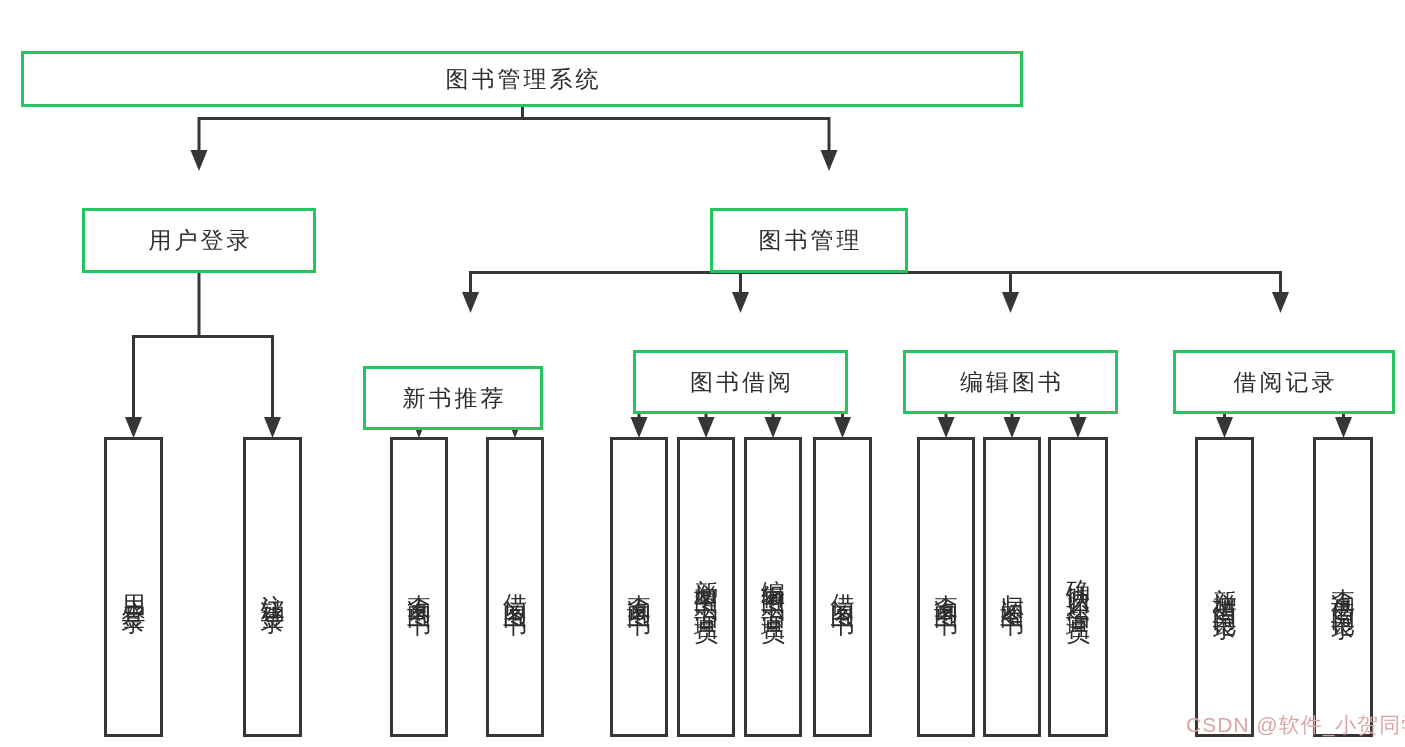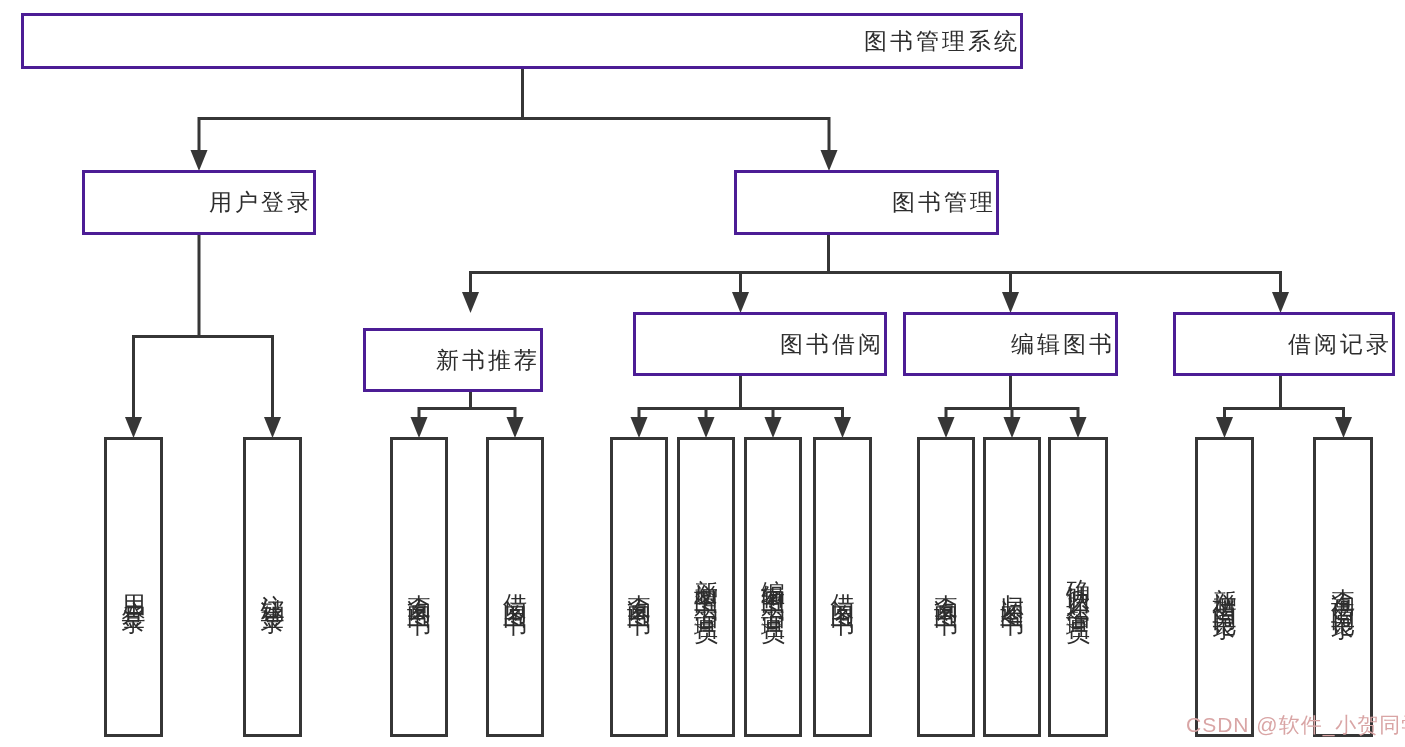--- a/index.html
+++ b/index.html
@@ -3,22 +3,23 @@
 <meta charset="utf-8">
 <style>
   html,body{margin:0;padding:0;background:#ffffff;}
   .canvas{
     position:relative;width:1405px;height:747px;background:#ffffff;overflow:hidden;
     font-family:"Liberation Sans","DejaVu Sans",sans-serif;
   }
   .connectors{position:absolute;left:0;top:0;z-index:1;}
   .hbox{
     position:absolute;box-sizing:border-box;background:#ffffff;
-    border:3px solid #4c1d95;display:flex;align-items:center;justify-content:flex-end;
+    border:3px solid #22c55e;display:flex;align-items:center;justify-content:center;
     z-index:2;
+    margin-top:38px;
   }
   .hlabel{
     font-size:23px;letter-spacing:3px;padding-left:3px;color:#2d2d2d;white-space:nowrap;
   }
   .vbox{
     position:absolute;top:437px;height:300px;box-sizing:border-box;background:#ffffff;
     border:3px solid #363636;display:flex;align-items:center;justify-content:center;
     z-index:2;
   }
   .vlabel{
@@ -78,28 +79,28 @@
     </g>
   </svg>
 
   <div class="hbox" style="left:21px;top:13px;width:1002px;height:56px">
     <span class="hlabel">图书管理系统</span>
   </div>
 
   <div class="hbox" style="left:82px;top:170px;width:234px;height:65px">
     <span class="hlabel">用户登录</span>
   </div>
-  <div class="hbox" style="left:734px;top:170px;width:265px;height:65px">
+  <div class="hbox" style="left:710px;top:170px;width:198px;height:65px">
     <span class="hlabel">图书管理</span>
   </div>
 
   <div class="hbox" style="left:363px;top:328px;width:180px;height:64px">
     <span class="hlabel">新书推荐</span>
   </div>
-  <div class="hbox" style="left:633px;top:312px;width:254px;height:64px">
+  <div class="hbox" style="left:633px;top:312px;width:215px;height:64px">
     <span class="hlabel">图书借阅</span>
   </div>
   <div class="hbox" style="left:903px;top:312px;width:215px;height:64px">
     <span class="hlabel">编辑图书</span>
   </div>
   <div class="hbox" style="left:1173px;top:312px;width:222px;height:64px">
     <span class="hlabel">借阅记录</span>
   </div>
 
   <div class="vbox" style="left:104px;width:59px">

